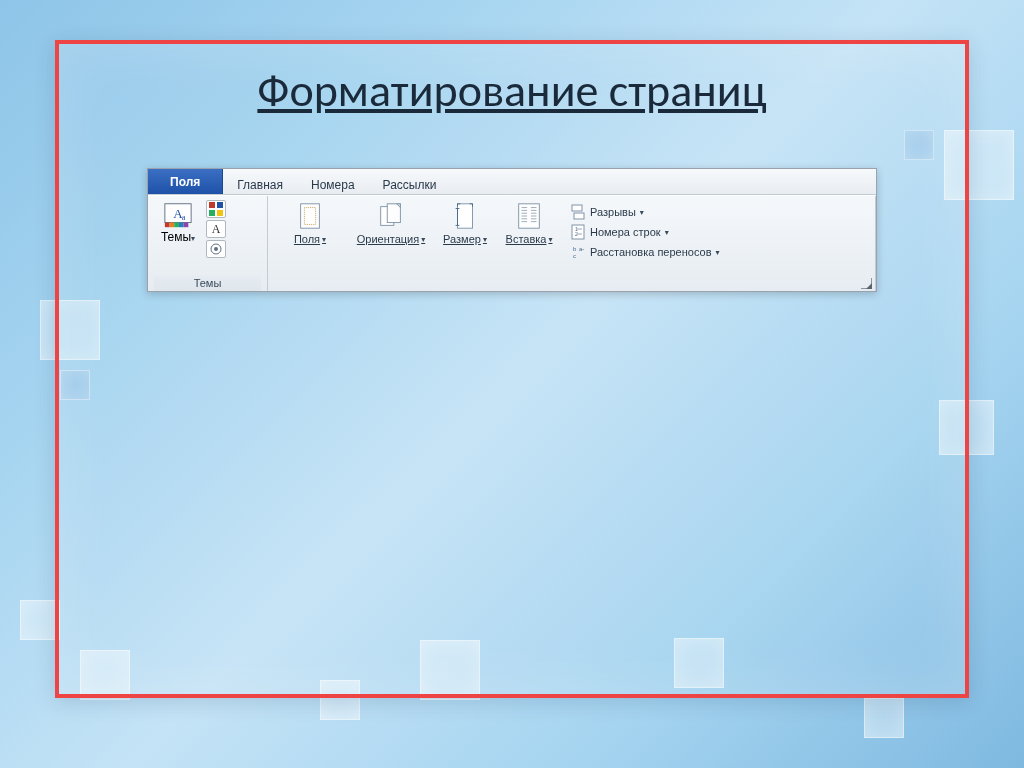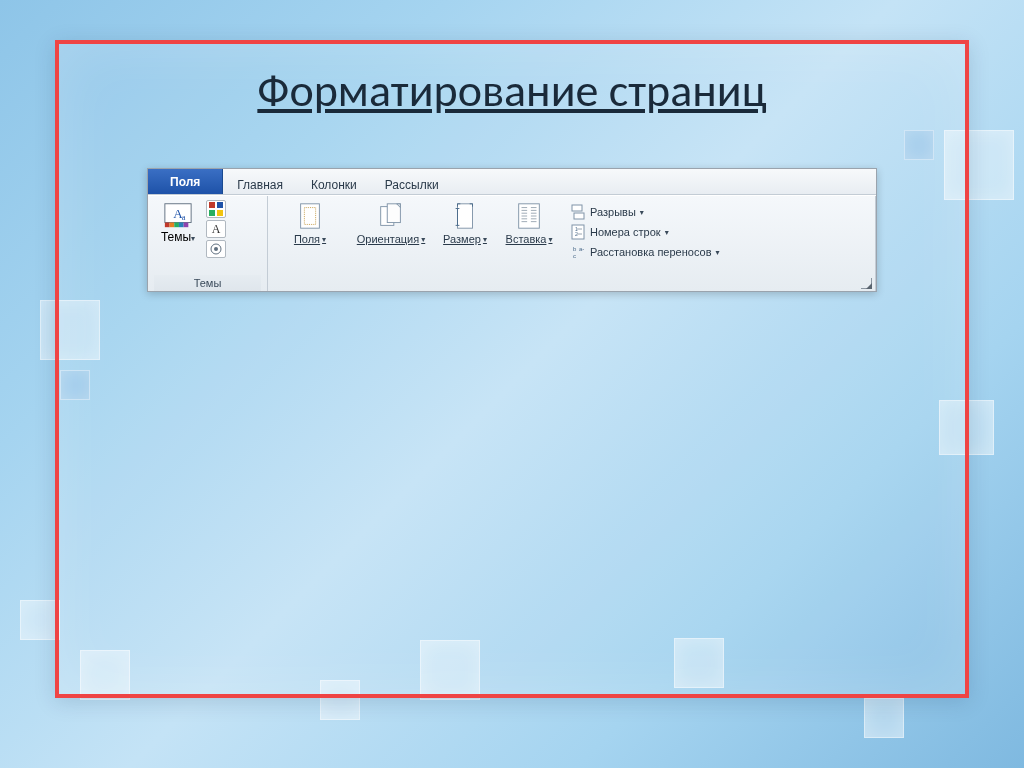--- a/index.html
+++ b/index.html
@@ -167,21 +167,21 @@
 
 <div class="frame">
 
   <h1 class="slide-title">Форматирование страниц</h1>
 
 
   <div class="ribbon-shot">
     <div class="tabs-row">
       <div class="tab file">Поля</div>
       <div class="tab">Главная</div>
-      <div class="tab">Колонки</div>
+      <div class="tab">Номера</div>
       <div class="tab">Рассылки</div>
     </div>
 
     <div class="ribbon-body">
 
       <div class="group grp-themes">
         <div class="group-row">
           <div class="themes-left">
             <svg class="ic" viewBox="0 0 32 32">
               <rect x="2" y="4" width="28" height="20" fill="#fff" stroke="#607080"></rect>

